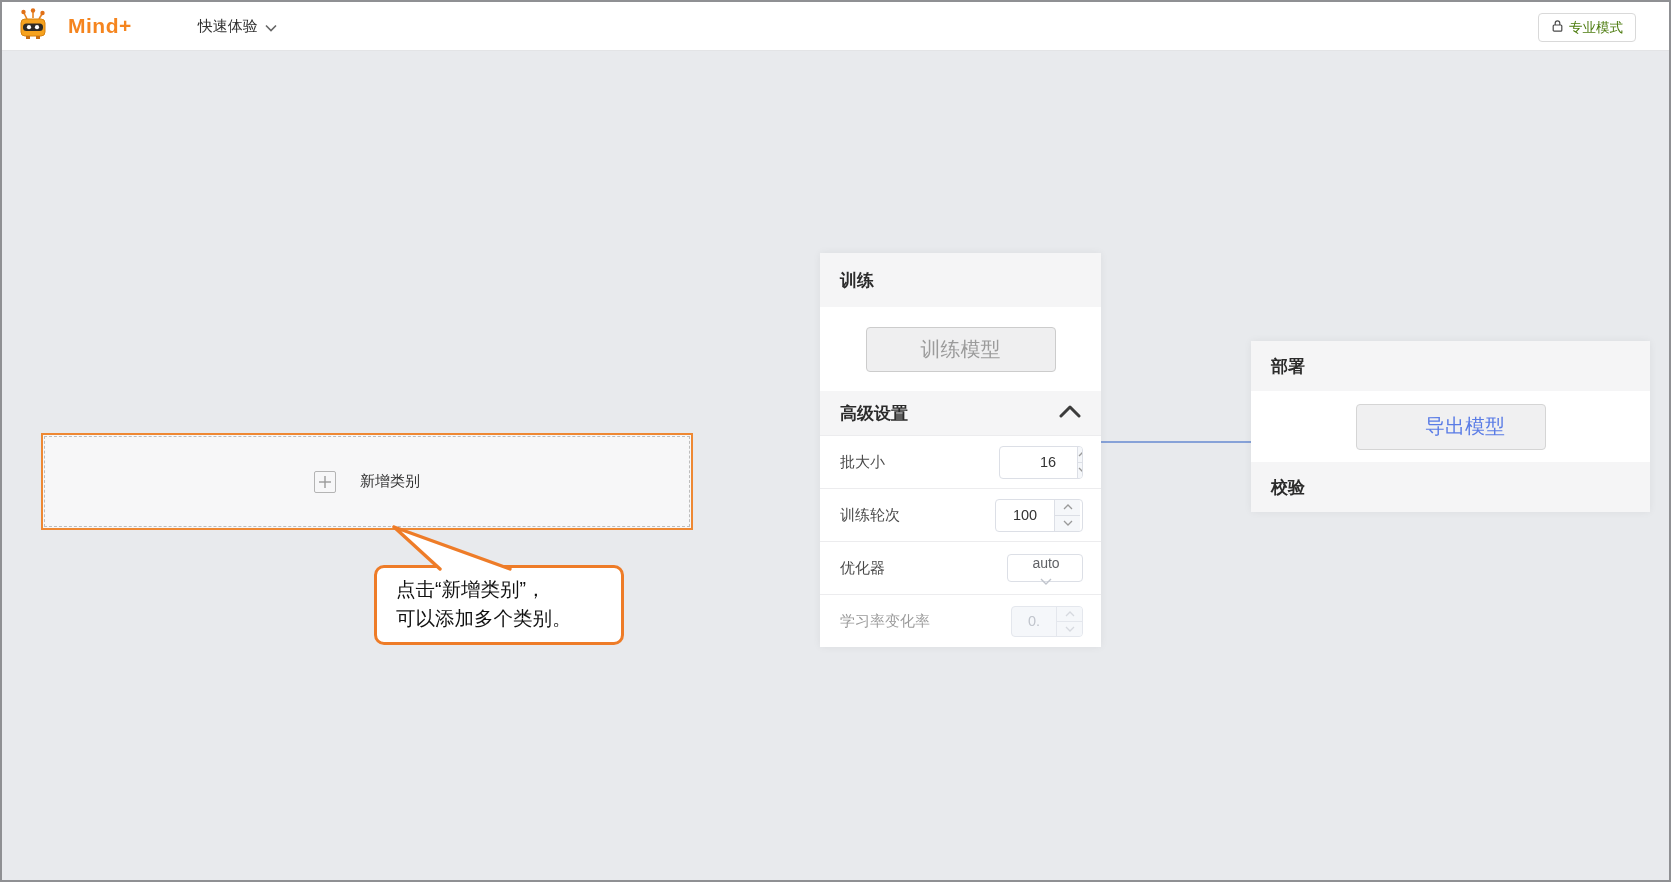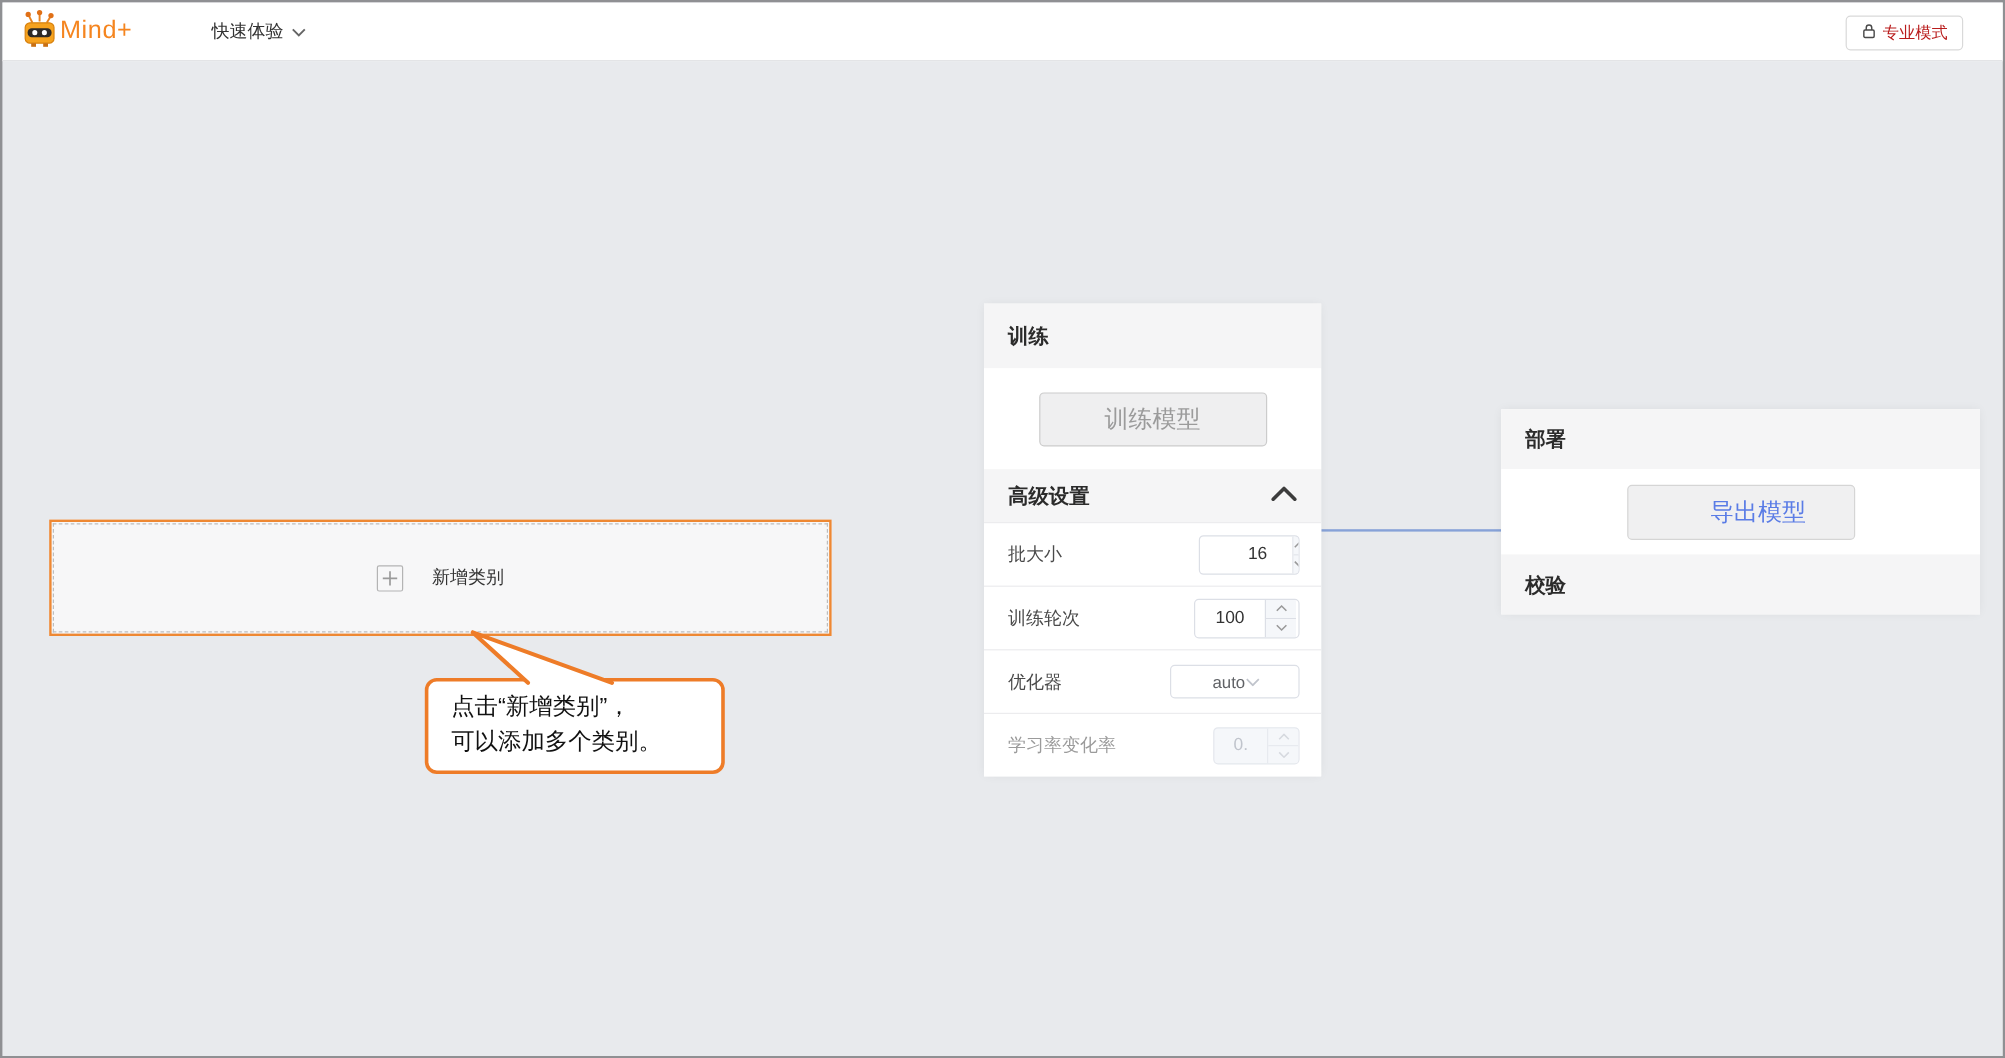--- a/index.html
+++ b/index.html
@@ -9,48 +9,48 @@
     position:relative; width:1671px; height:882px;
     background:#e8eaed; border:2px solid #8f9093; overflow:hidden;
   }
   
   .topbar {
     position:absolute; left:0; top:0; right:0; height:49px;
     background:#ffffff; border-bottom:1px solid #e3e4e6;
     display:flex; align-items:center;
   }
   .logo { display:flex; align-items:center; margin-left:16px; }
-  .logo-text { color:#f5851f; font-size:21px; font-weight:400; letter-spacing:0.5px; margin-left:2px; }
+  .logo-text { color:#f5851f; font-size:21px; font-weight:700; letter-spacing:0.5px; margin-left:20px; }
   .nav-item {
     display:flex; align-items:center; gap:7px; margin-left:66px;
     font-size:15px; color:#333; cursor:pointer;
   }
   .mode-btn {
     position:absolute; right:33px; top:11px; height:29px;
     display:flex; align-items:center; gap:5px; padding:0 12px;
     background:#fff; border:1px solid #d9d9d9; border-radius:4px;
-    font-size:13.5px; color:#b91c1c; cursor:pointer;
+    font-size:13.5px; color:#4d7c0f; cursor:pointer;
   }
   
   .add-box {
     position:absolute; left:39px; top:431px; width:652px; height:97px;
     background:#f7f7f8; border:2px solid #ee8833; cursor:pointer;
   }
   .add-box-inner {
     position:absolute; inset:1px; border:1px dashed #bdbdbd;
     display:flex; align-items:center; justify-content:center; gap:24px;
   }
   .plus-square {
     width:22px; height:22px; border:1px solid #b4b4b4; border-radius:2px;
     display:flex; align-items:center; justify-content:center; background:transparent;
   }
   .add-label { font-size:15px; color:#333; font-weight:400; }
   
   .callout {
-    position:absolute; left:352px; top:563px; width:250px;
+    position:absolute; left:372px; top:563px; width:250px;
     background:#fff; border:3px solid #ee7c28; border-radius:10px;
     padding:7px 14px 9px 19px; z-index:5;
   }
   .callout-line { font-size:19.5px; line-height:29px; color:#111; white-space:nowrap; }
   .callout-tail { position:absolute; left:386px; top:519px; z-index:6; }
   
   .panel {
     position:absolute; background:#fff;
     box-shadow:0 0 8px rgba(0,0,0,0.06);
   }
@@ -92,23 +92,23 @@
     display:flex; align-items:center; justify-content:center; padding:0;
   }
   .spin-btn.up { border-bottom:1px solid #dcdfe6; }
   .stepper.disabled { background:#f5f7fa; border-color:#e4e7ed; height:31px; }
   .stepper.disabled input { color:#c0c4cc; width:44px; cursor:not-allowed; }
   .stepper.disabled .spin-col { border-left-color:#e4e7ed; }
   .stepper.disabled .spin-btn { background:#f5f7fa; cursor:not-allowed; }
   .stepper.disabled .spin-btn.up { border-bottom-color:#e4e7ed; }
   
   .select-box {
-    width:108px; height:28px; border:1px solid #dcdfe6; border-radius:4px; background:#fff;
-    display:flex; align-items:center; justify-content:center;
-    padding:0 8px 0 10px; cursor:pointer;
+    width:76px; height:28px; border:1px solid #dcdfe6; border-radius:4px; background:#fff;
+    display:flex; align-items:center; justify-content:flex-start;
+    padding:0 8px 0 10px; cursor:pointer;flex-direction:column;
   }
   .select-value { font-size:14px; color:#606266; }
   
   .hint-section { height:54px; display:flex; align-items:center; padding:0 20px; background:#fff; }
   .hint-text { font-size:14.5px; color:#555; }
   
   .connector { position:absolute; left:1099px; top:439px; width:150px; height:2px; background:#87a2d8; }
 </style>
 </head>
 <body>

